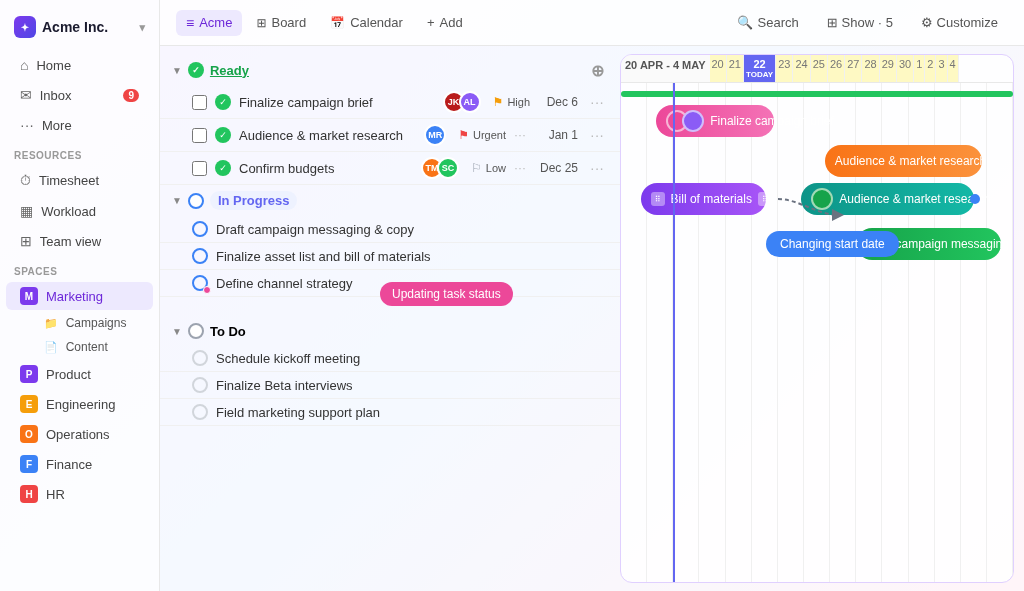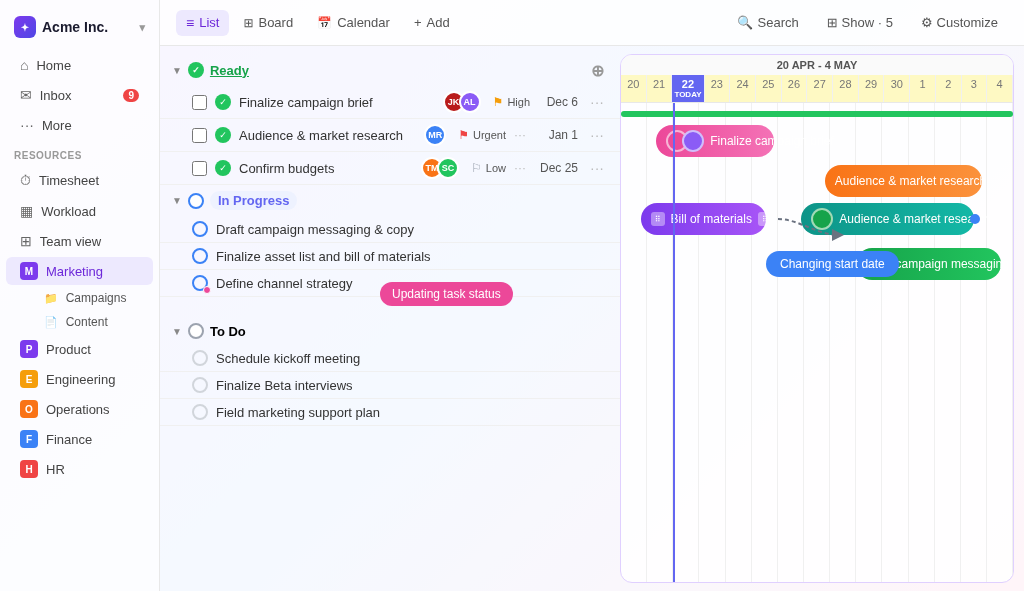--- a/index.html
+++ b/index.html
@@ -286,21 +286,21 @@
       border-radius: 12px;
       margin: 8px 10px 8px 0;
       overflow: hidden;
       position: relative;
       display: flex;
       flex-direction: column;
     }
 
     .gantt-header {
       display: flex;
-      flex-direction: column;
+      flex-direction: row;
       border-bottom: 1px solid #e8e8e8;
     }
     .gantt-title-row {
       text-align: center;
       padding: 4px;
       font-size: 11px;
       font-weight: 600;
       color: #555;
       background: #fafafa;
     }
@@ -444,20 +444,21 @@
   </div>
   <div class="sidebar-nav-item">
     <span class="icon">▦</span>
     <span>Workload</span>
   </div>
   <div class="sidebar-nav-item">
     <span class="icon">⊞</span>
     <span>Team view</span>
   </div>
 
+  <div class="sidebar-section-label">Spaces</div>
 
   <div class="sidebar-space-item active">
     <div class="space-icon" style="background:#7c3aed;">M</div>
     <span>Marketing</span>
   </div>
   <div class="sidebar-sub-item">
     <span style="font-size:11px;">📁</span>
     <span>Campaigns</span>
   </div>
   <div class="sidebar-sub-item">
@@ -484,21 +485,21 @@
     <div class="space-icon" style="background:#ef4444;">H</div>
     <span>HR</span>
   </div>
 </nav>
 
 <div class="main-content">
 
   <div class="header">
     <div class="header-tab active">
       <span style="font-size:14px;">≡</span>
-      <span>List</span>
+      <span>Acme</span>
     </div>
     <div class="header-tab">
       <span style="font-size:12px;">⊞</span>
       <span>Board</span>
     </div>
     <div class="header-tab">
       <span style="font-size:12px;">📅</span>
       <span>Calendar</span>
     </div>
     <div class="header-tab">

